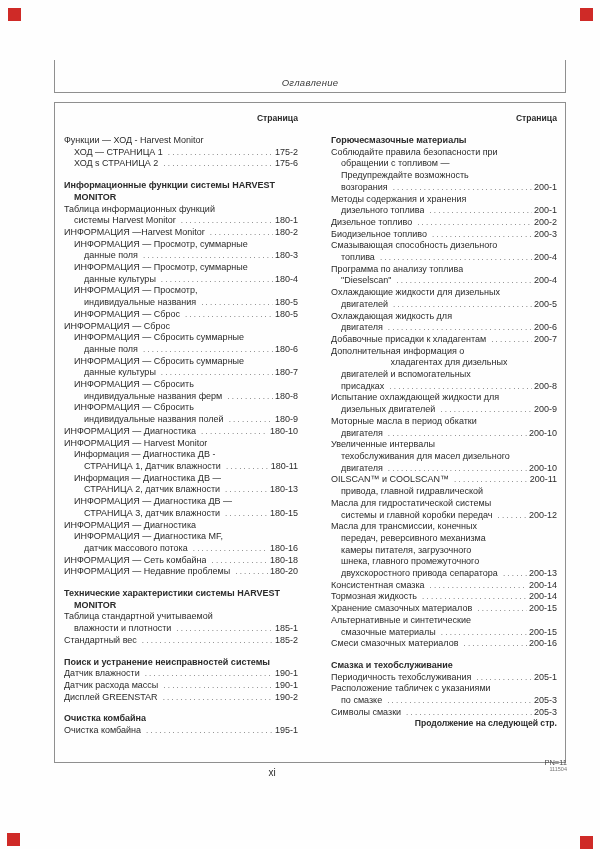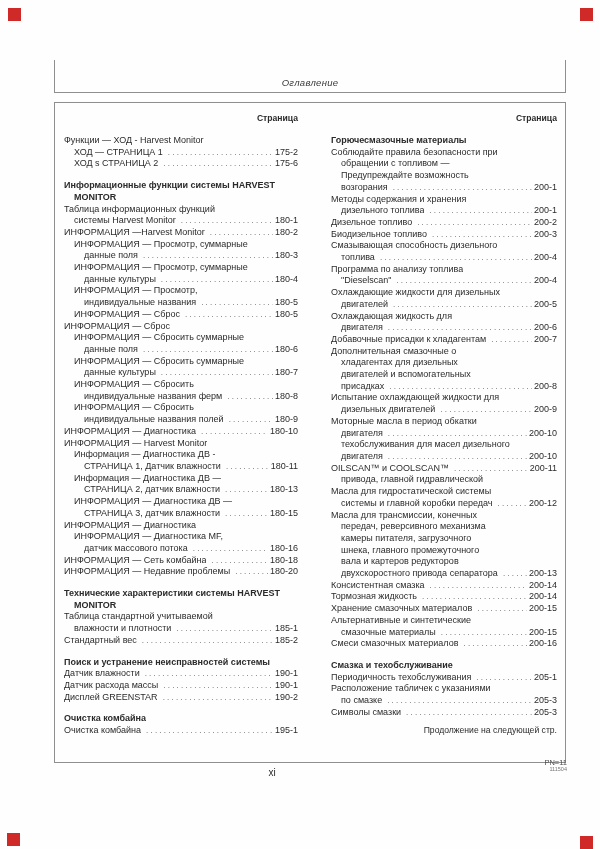--- a/index.html
+++ b/index.html
@@ -20,21 +20,21 @@
   .cols{display:flex;padding:10px 10px 0 9px;}
   .colL{width:234px;margin-right:33px;}
   .colR{width:226px;}
   .colhead{text-align:right;font-weight:bold;font-size:8.6px;line-height:10px;margin-bottom:12px;}
   .row{display:flex;align-items:baseline;line-height:11.7px;font-size:9px;white-space:nowrap;}
   .row.bold{font-weight:bold;}
   .row .txt{overflow:hidden;}
   .dots{flex:1;overflow:hidden;letter-spacing:2.2px;margin:0 2px 0 5px;font-size:8px;color:#4a4a4a;}
   .pg{text-align:right;}
   .gap{height:10px;}
-  .footnote{text-align:right;font-weight:normal;font-size:8.6px;margin-top:7px;line-height:10px;}
+  .footnote{text-align:right;font-weight:bold;font-size:8.6px;line-height:10px;}
   .folio{position:absolute;top:767px;left:0;width:544px;text-align:center;font-size:10px;color:#2b2b2b;}
   .printcode{position:absolute;top:766px;right:33px;font-size:5.5px;color:#777;}
   .pncode{position:absolute;top:758px;right:33px;font-size:7.5px;color:#4a4a4a;}
   .corner{position:absolute;width:13px;height:13px;}
   .c-tl{left:8px;top:8px;}  .c-tr{right:7px;top:8px;}
   .c-bl{left:7px;top:833px;} .c-br{right:7px;top:836px;}
 </style>
 </head>
 <body style="color: rgb(43, 43, 43);">
 
@@ -321,23 +321,23 @@
             <span class="txt">двигателя</span>
             <span class="dots">............................................................</span>
             <span class="pg">200-6</span>
           </div>
           <div class="row" style="padding-left: 0px;">
             <span class="txt">Добавочные присадки к хладагентам</span>
             <span class="dots">............................................................</span>
             <span class="pg">200-7</span>
           </div>
           <div class="row" style="padding-left: 0px;">
-            <span class="txt">Дополнительная смазочные о</span>
-          </div>
-          <div class="row" style="padding-left: 10px;">
+            <span class="txt">Дополнительная информация о</span>
+          </div>
+          <div class="row" style="padding-left: 10px; justify-content: center;">
             <span class="txt">хладагентах для дизельных</span>
           </div>
           <div class="row" style="padding-left: 10px;">
             <span class="txt">двигателей и вспомогательных</span>
           </div>
           <div class="row" style="padding-left: 10px;">
             <span class="txt">присадках</span>
             <span class="dots">............................................................</span>
             <span class="pg">200-8</span>
           </div>
@@ -350,20 +350,23 @@
             <span class="pg">200-9</span>
           </div>
           <div class="row" style="padding-left: 0px;">
             <span class="txt">Моторные масла в период обкатки</span>
           </div>
           <div class="row" style="padding-left: 10px;">
             <span class="txt">двигателя</span>
             <span class="dots">............................................................</span>
             <span class="pg">200-10</span>
           </div>
+          <div class="row" style="padding-left: 0px;">
+            <span class="txt">Увеличенные интервалы</span>
+          </div>
           <div class="row" style="padding-left: 10px;">
             <span class="txt">техобслуживания для масел дизельного</span>
           </div>
           <div class="row" style="padding-left: 10px;">
             <span class="txt">двигателя</span>
             <span class="dots">............................................................</span>
             <span class="pg">200-10</span>
           </div>
           <div class="row" style="padding-left: 0px;">
             <span class="txt">OILSCAN™ и COOLSCAN™</span>
@@ -385,23 +388,20 @@
             <span class="txt">Масла для трансмиссии, конечных</span>
           </div>
           <div class="row" style="padding-left: 10px;">
             <span class="txt">передач, реверсивного механизма</span>
           </div>
           <div class="row" style="padding-left: 10px;">
             <span class="txt">камеры питателя, загрузочного</span>
           </div>
           <div class="row" style="padding-left: 10px;">
             <span class="txt">шнека, главного промежуточного</span>
-          </div>
-          <div class="row" style="padding-left: 10px;">
-            <span class="txt">вала и картеров редукторов</span>
           </div>
           <div class="row" style="padding-left: 10px;">
             <span class="txt">двухскоростного привода сепаратора</span>
             <span class="dots">............................................................</span>
             <span class="pg">200-13</span>
           </div>
           <div class="row" style="padding-left: 0px;">
             <span class="txt">Консистентная смазка</span>
             <span class="dots">............................................................</span>
             <span class="pg">200-14</span>

